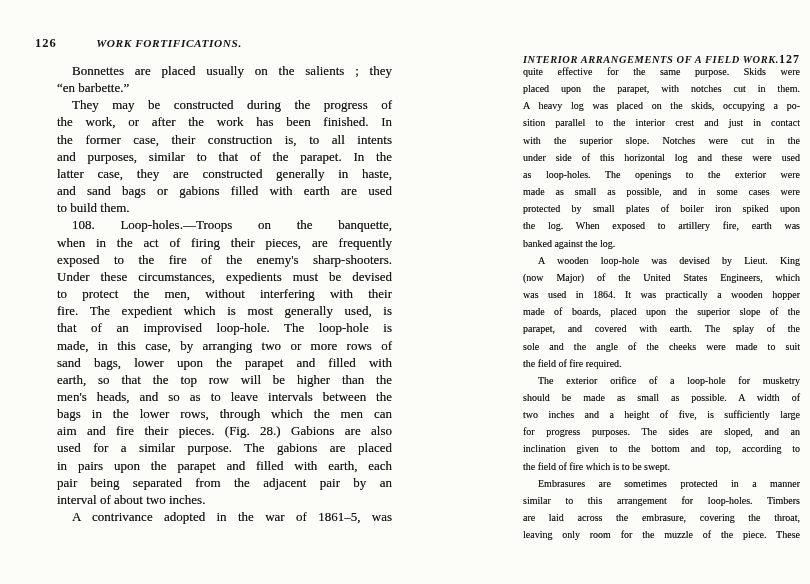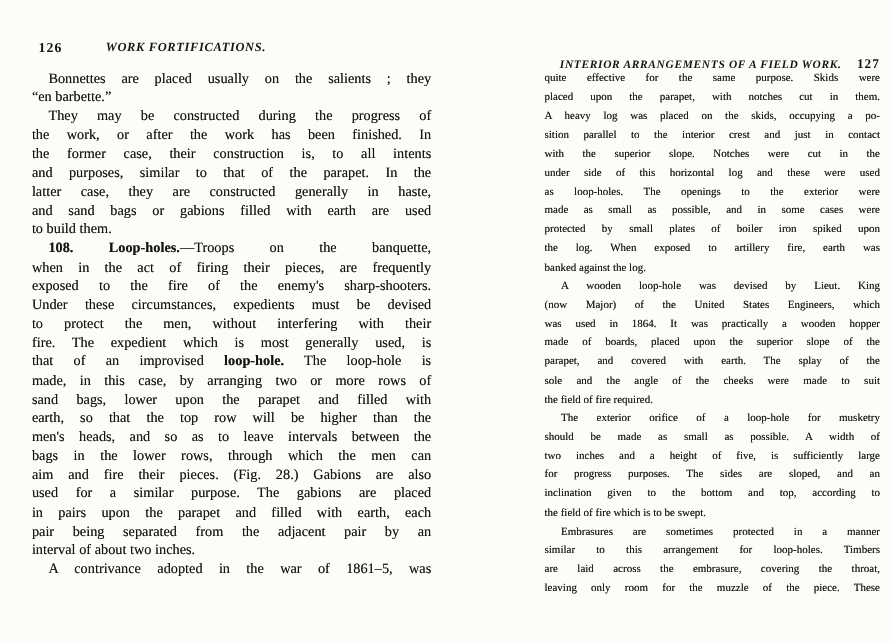--- a/index.html
+++ b/index.html
@@ -19,33 +19,33 @@
   .header .running-title { letter-spacing: 0.6px; }
   #left-page .header { font-size: 11.3px; }
   #left-page .pagenum {
     position: absolute; left: 6px; top: 0;
     font-style: normal; font-size: 12.5px; letter-spacing: 1px;
   }
   #left-page .running-title {
     position: absolute; left: 0; top: 1px; width: 280px; text-align: center;
   }
   #right-page .header { display: flex; align-items: baseline; font-size: 10.4px; }
-  #right-page .running-title { flex: 1; text-align: center; margin-top: 21px; }
+  #right-page .running-title { flex: 1; text-align: right; margin-top: 21px; }
   #right-page .pagenum { font-style: normal; font-size: 12px; letter-spacing: 1px; }
 
   .body-text { text-shadow: 0 0 0.4px rgba(0,0,0,0.55); }
   #left-page  .body-text { margin-top: 10px; font-size: 13px;  line-height: 17.15px; }
   #right-page .body-text { margin-top: 14px; font-size: 10px; line-height: 17.15px; }
 
   .para { margin: 0; }
-  .line { white-space: normal; }
+  .line { white-space: normal; margin-left: 28px; }
   .line.just { text-align: justify; text-align-last: justify; }
   .line.last { text-align: left; text-align-last: left; }
   .line.indent { text-indent: 15px; }
-  .b { font-weight: bold; }
+  .b { font-weight: normal; }
   .i { }
 </style>
 </head>
 <body>
 
 <div class="page" id="left-page">
   <div class="header">
     <span class="pagenum">126</span>
     <span class="running-title">WORK FORTIFICATIONS.</span>
   </div>

